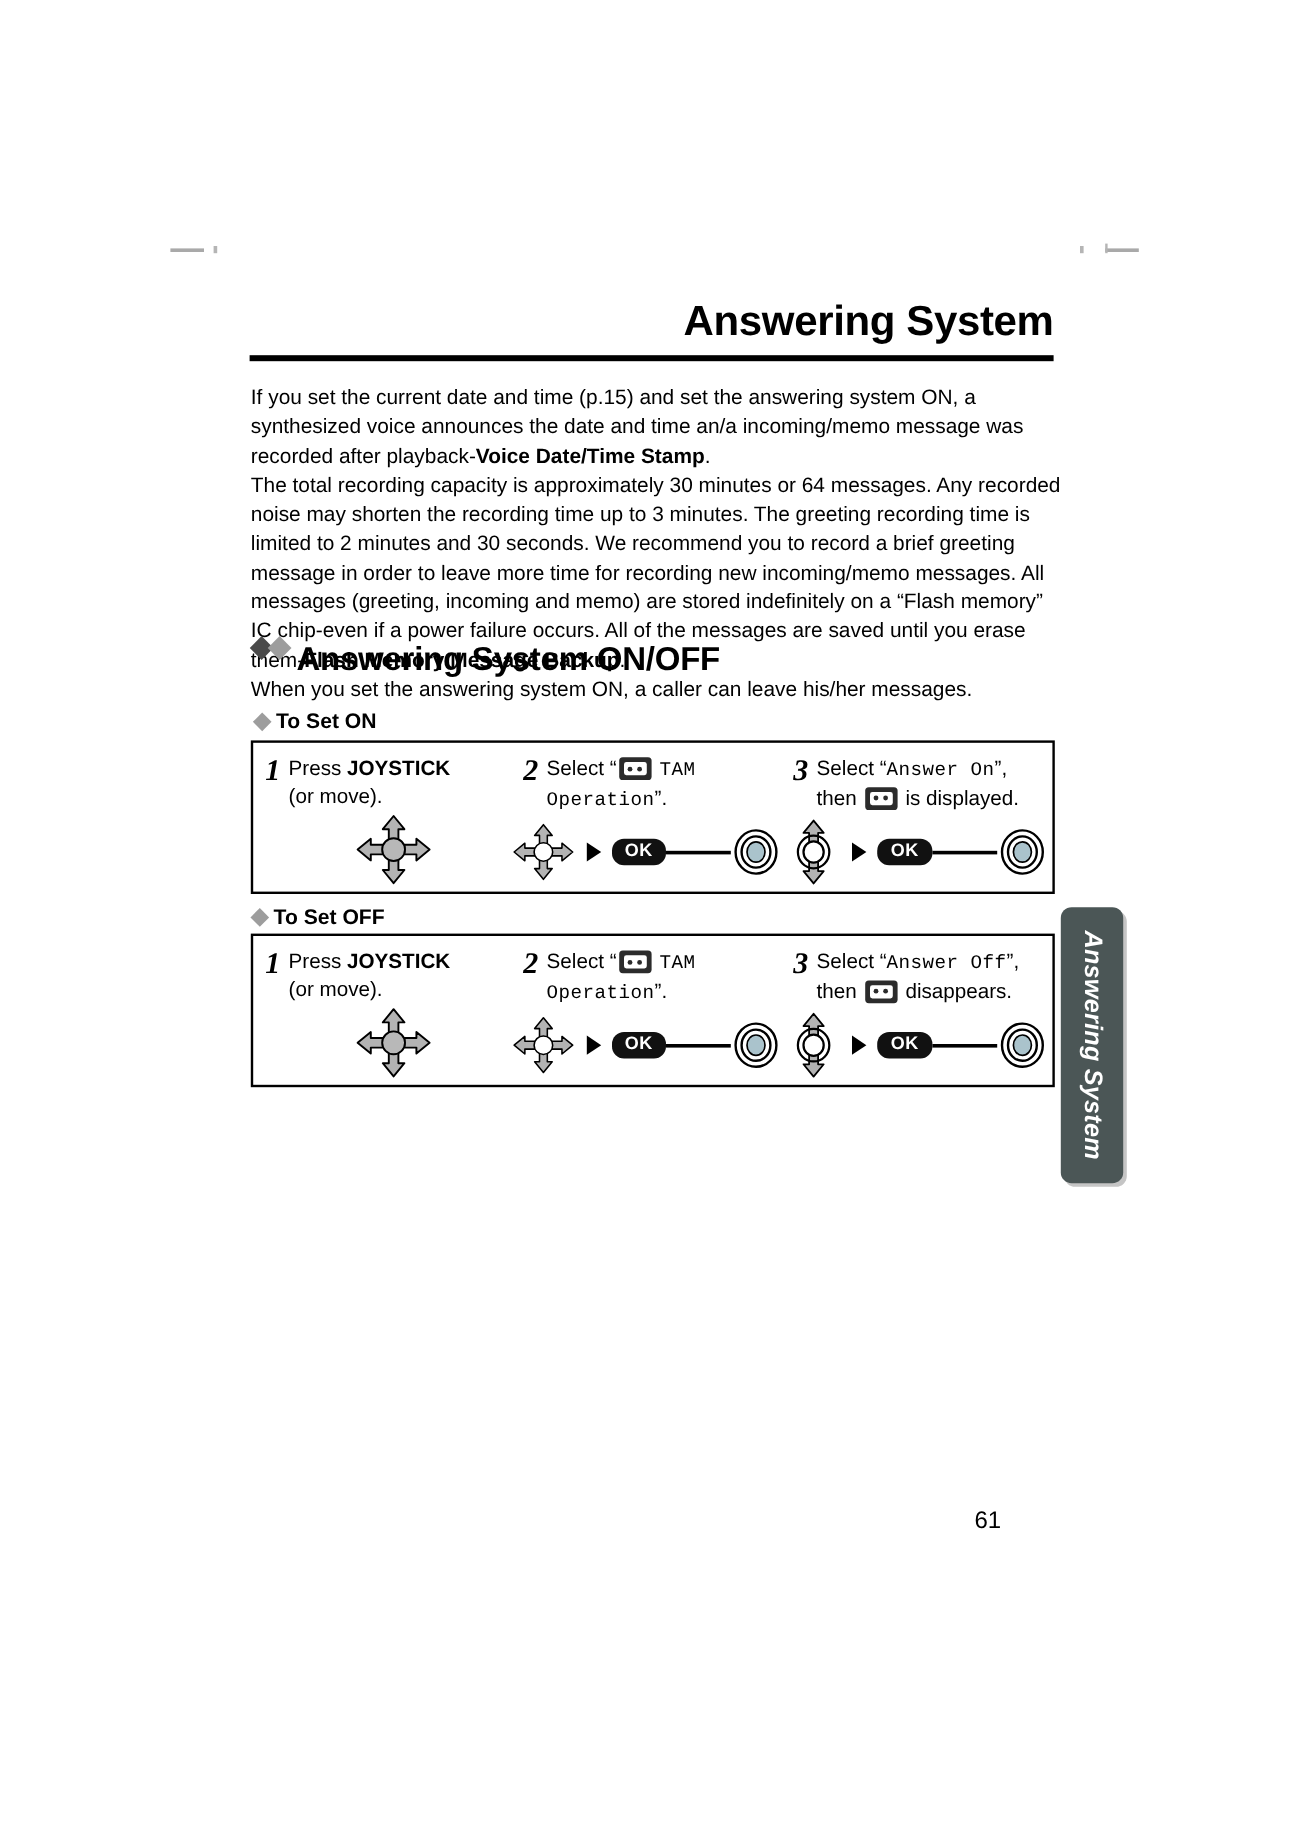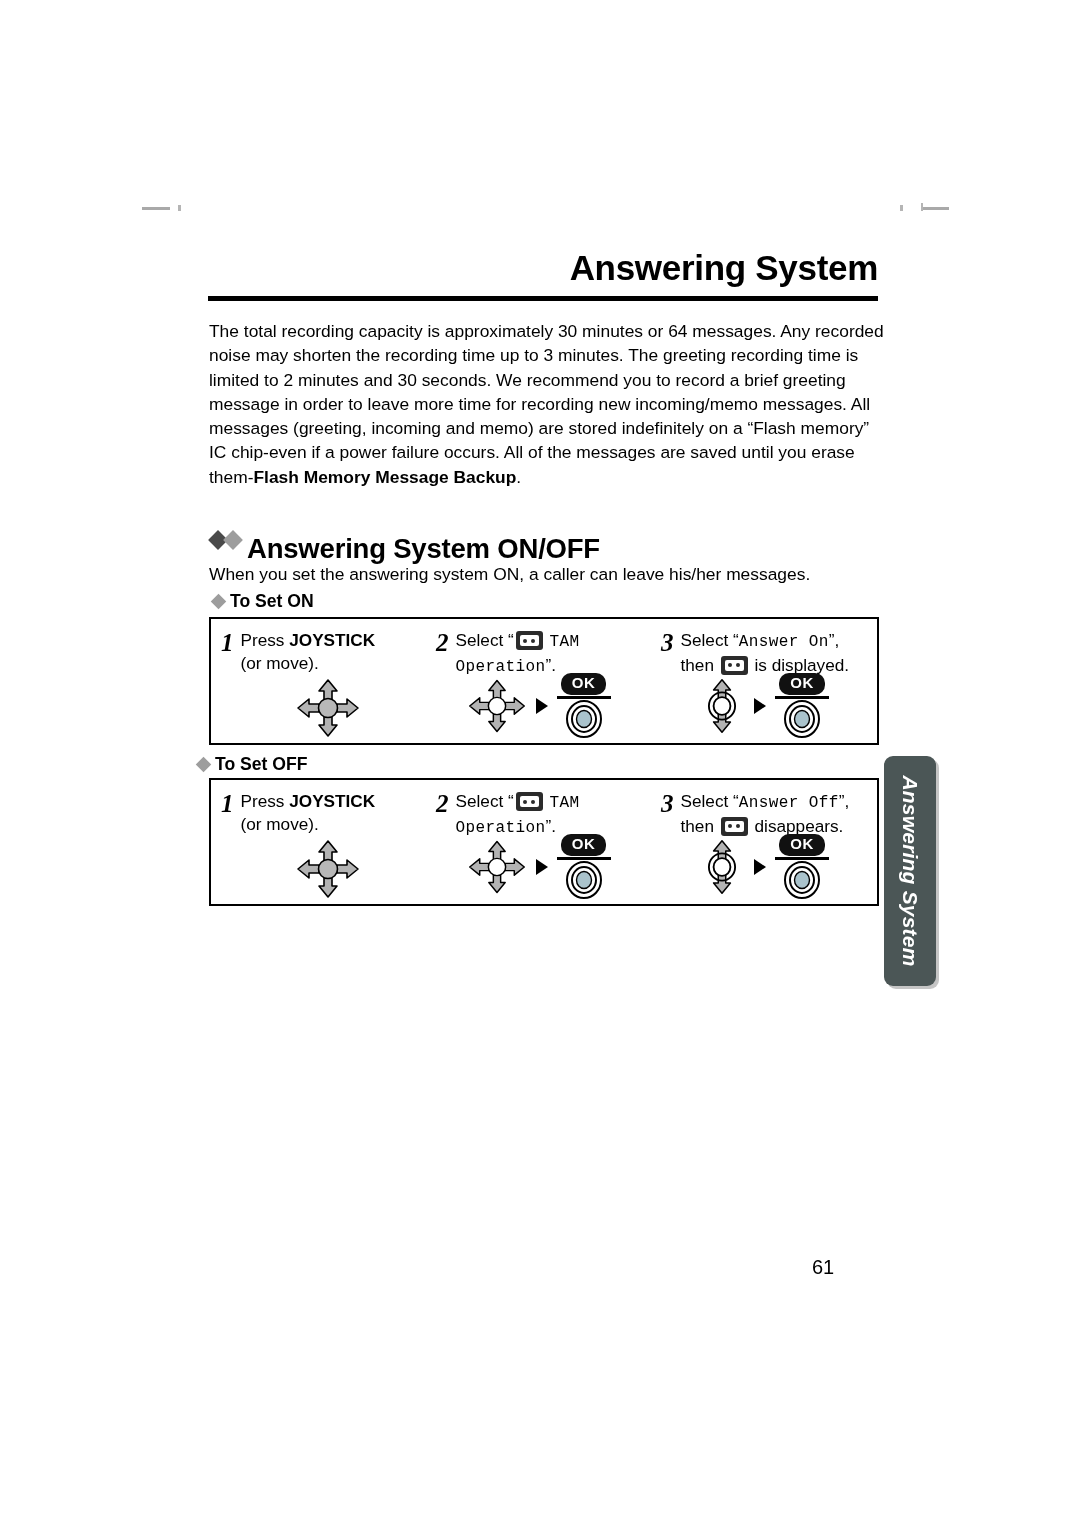--- a/index.html
+++ b/index.html
@@ -106,21 +106,21 @@
   
   .sub-head {
     position: absolute;
     display: flex;
     align-items: center;
     font-size: 17.6px;
     font-weight: bold;
     text-align: center;
   }
   .sub-head-on  { left: 213px; top: 591px; }
-  .sub-head-off { left: 198px; top: 754px; }
+  .sub-head-off { left: 211px; top: 754px; }
 
   
   .stepbox {
     position: absolute;
     left: 209px;
     width: 670px;
     border: 2px solid #000;
     box-sizing: border-box;
     background: #fff;
   }
@@ -212,21 +212,21 @@
     border-left: 12px solid #000;
     margin: 0 9px;
   }
 
   
   .joy { display:block; }
 
   
   .okgrp {
     display: flex;
-    flex-direction: column;
+    flex-direction: row;
     align-items: center;
   }
   .ok-pill {
     background: #111111;
     color: #ffffff;
     font-size: 15px;
     font-weight: bold;
     border-radius: 10px;
     padding: 1px 11px 2px 11px;
     line-height: 1.25;
@@ -286,20 +286,21 @@
   <div class="regmark reg-l-line"></div>
   <div class="regmark reg-l-dot"></div>
   <div class="regmark reg-r-dot"></div>
   <div class="regmark reg-r-line"></div>
   <div class="regmark reg-r-tick"></div>
 
   <div class="header-title">Answering System</div>
   <div class="header-rule"></div>
 
   <div class="intro">
+    <p><span>If you set the current date and time (p.15) and set the answering system ON, a synthesized voice announces the date and time an/a incoming/memo message was recorded after playback-</span><b>Voice Date/Time Stamp</b><span>.</span></p>
     <p><span>The total recording capacity is approximately 30 minutes or 64 messages. Any recorded noise may shorten the recording time up to 3 minutes. The greeting recording time is limited to 2 minutes and 30 seconds. We recommend you to record a brief greeting message in order to leave more time for recording new incoming/memo messages. All messages (greeting, incoming and memo) are stored indefinitely on a “Flash memory” IC chip-even if a power failure occurs. All of the messages are saved until you erase them-</span><b>Flash Memory Message Backup</b><span>.</span></p>
   </div>
 
   <div class="section-head">
     <span class="dia dia-dark"></span>
     <span class="dia dia-light"></span>
     <span class="section-head-text">Answering System ON/OFF</span>
   </div>
   <div class="section-sub">When you set the answering system ON, a caller can leave his/her messages.</div>
 

